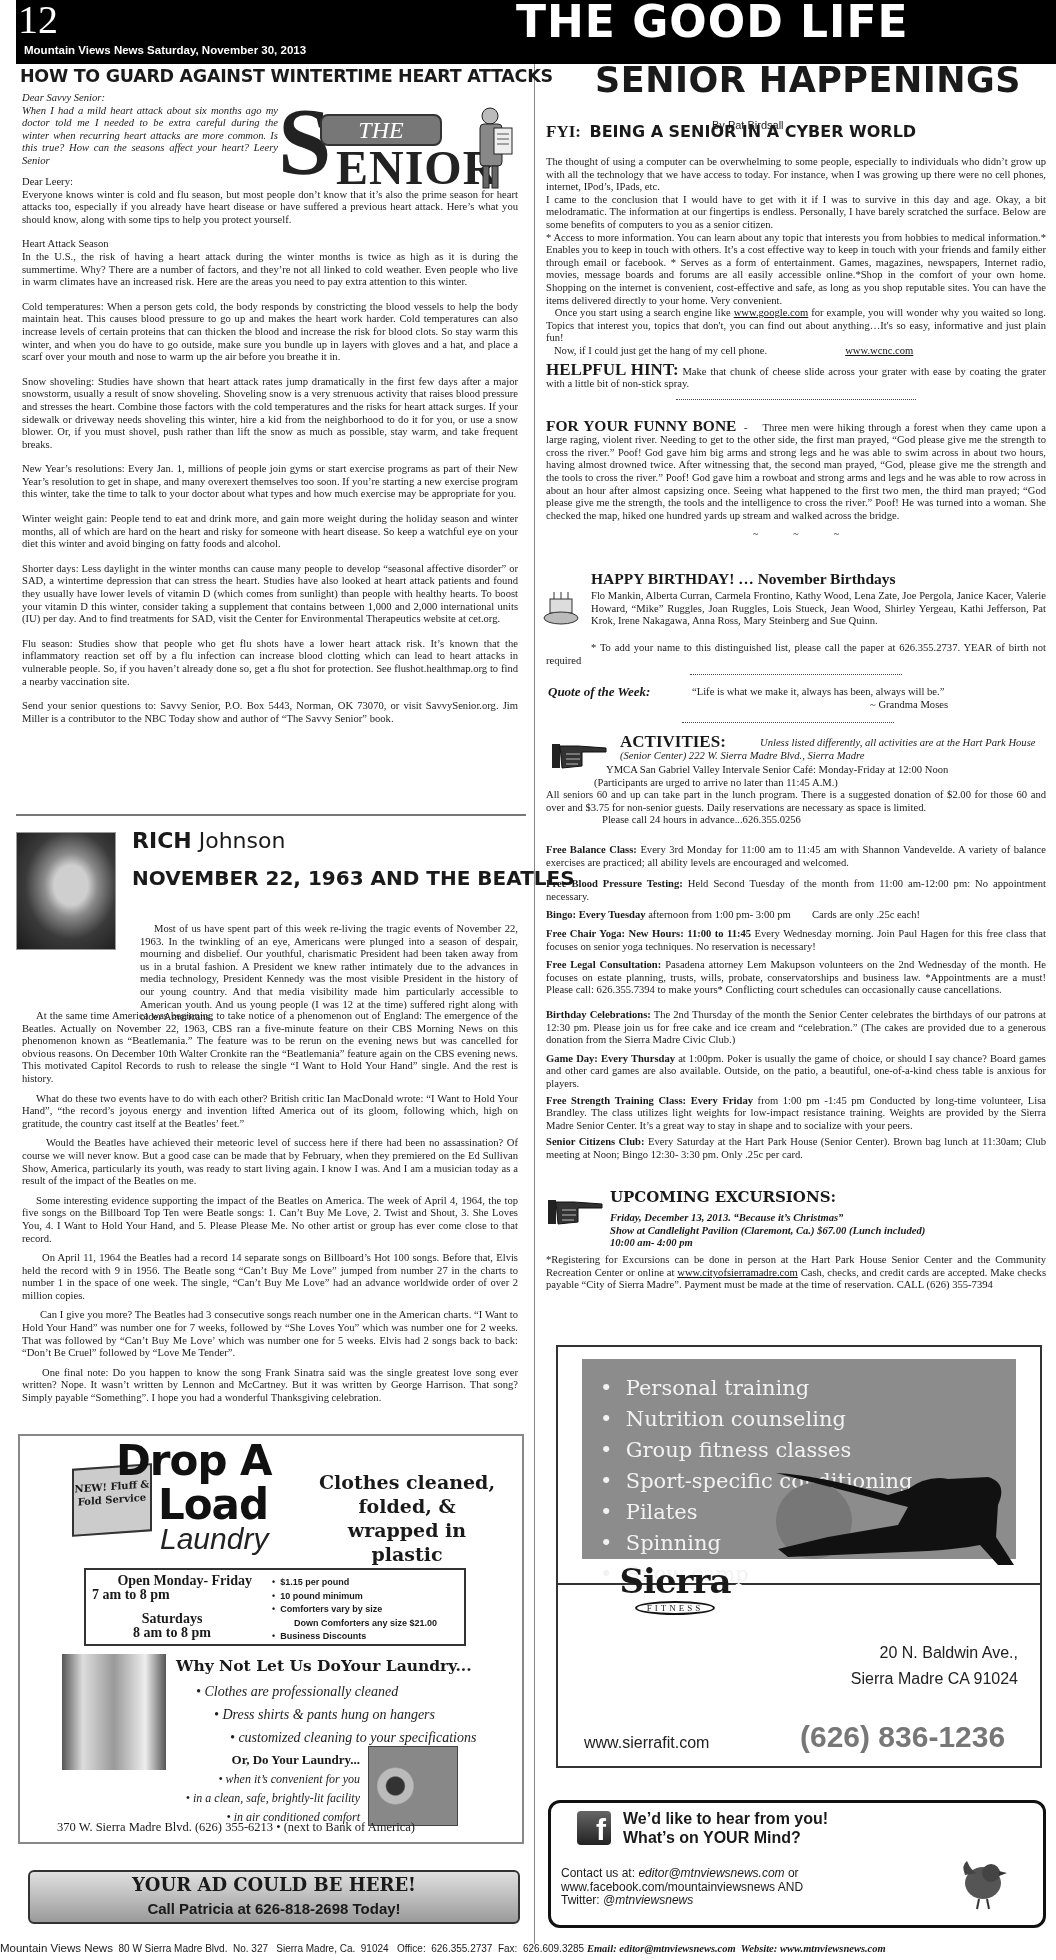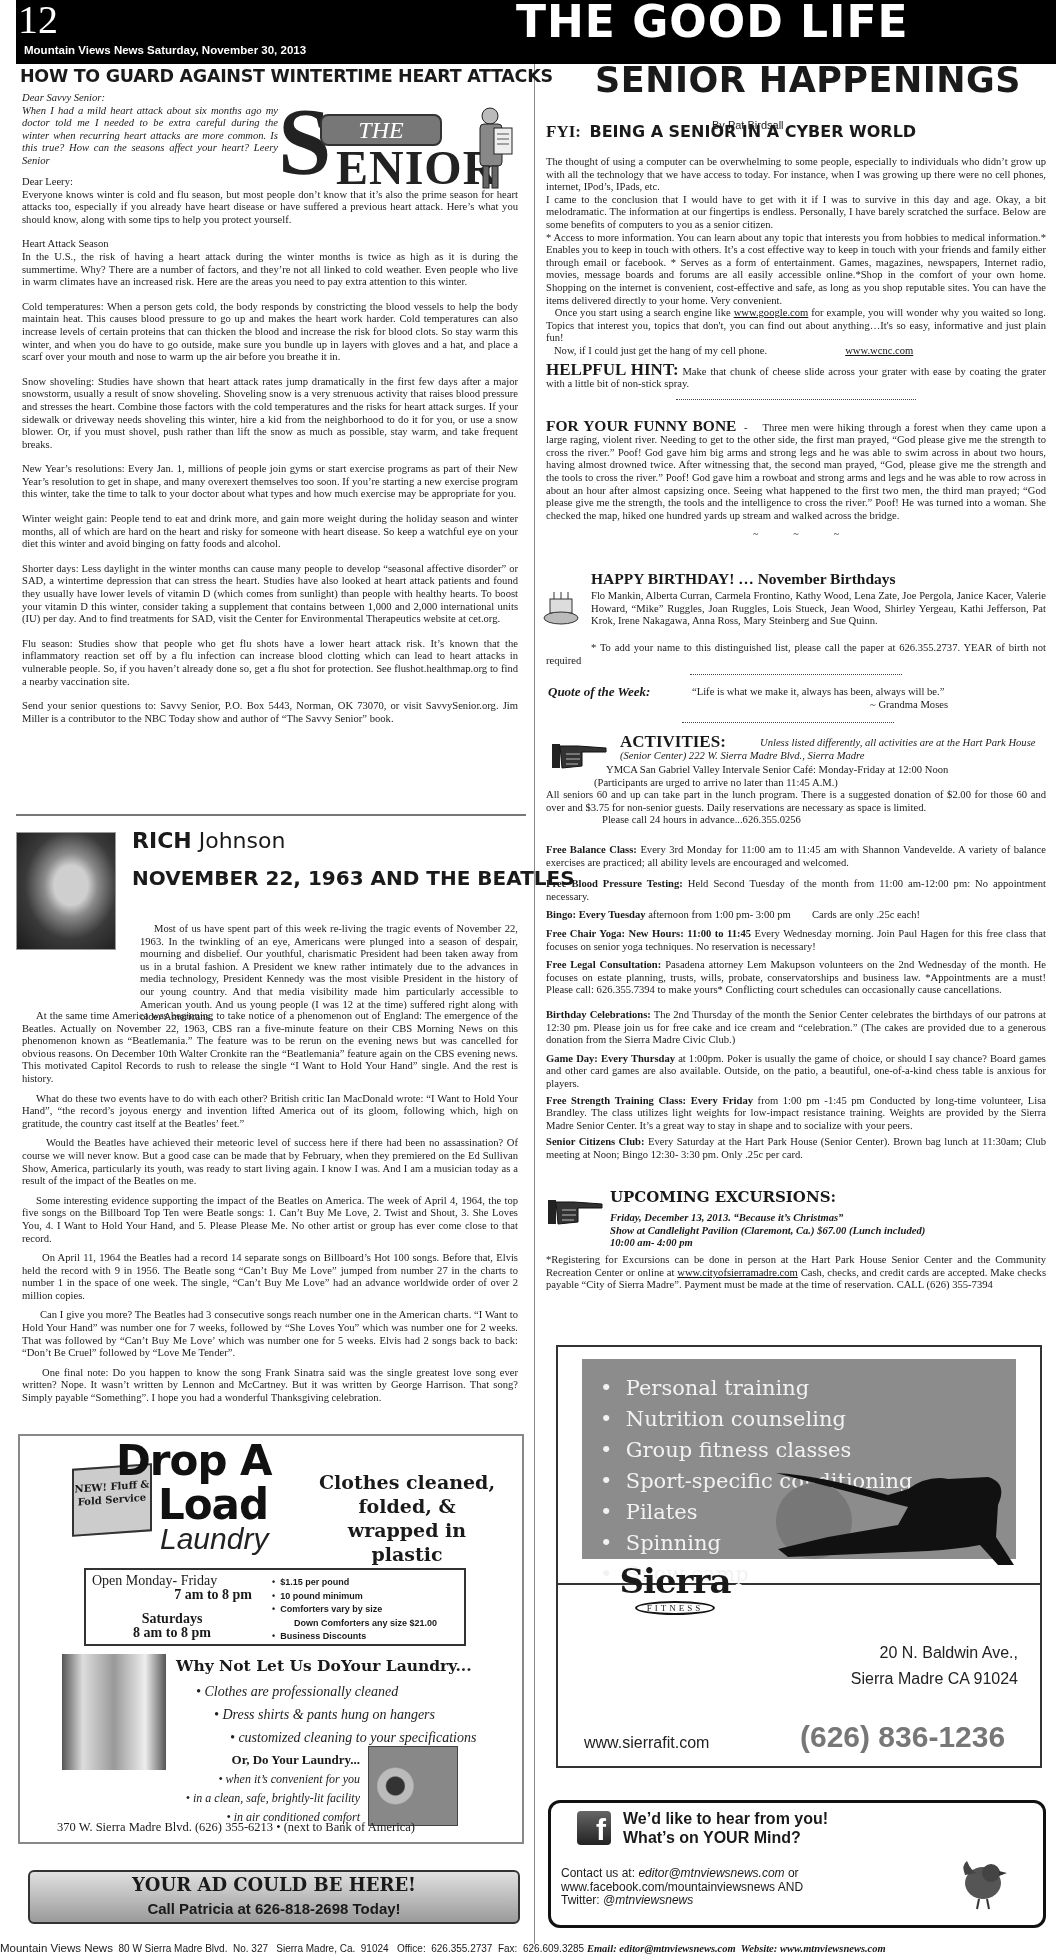--- a/index.html
+++ b/index.html
@@ -116,22 +116,22 @@
 
 <div class="abs ad-laundry">
   <div class="abs" style="left:52px;top:30px;width:80px;height:68px;background:#ccc;border:2px solid #333;transform:skewY(-4deg)">
     <div style="font-family:'DejaVu Serif',serif;font-weight:bold;font-size:10px;text-align:center;margin-top:12px;line-height:13px">NEW! Fluff &amp; Fold Service</div>
   </div>
   <div class="abs" style="left:96px;top:0px;font-size:42px;font-weight:bold;font-family:'DejaVu Sans',sans-serif;color:#111;letter-spacing:-1px">Drop A</div>
   <div class="abs" style="left:138px;top:44px;font-size:42px;font-weight:bold;font-family:'DejaVu Sans',sans-serif;color:#111;letter-spacing:-1px">Load</div>
   <div class="abs" style="left:140px;top:86px;font-size:30px;font-style:italic;font-family:'Liberation Sans',sans-serif;color:#222">Laundry</div>
   <div class="abs" style="left:292px;top:34px;width:190px;text-align:center;font-size:19px;font-weight:bold;font-family:'DejaVu Serif',serif;line-height:24px">Clothes cleaned, folded, &amp; wrapped in plastic</div>
   <div class="abs" style="left:64px;top:132px;width:382px;height:78px;border:2px solid #333">
-    <div class="abs" style="left:6px;top:4px;width:160px;text-align:left;font-weight:normal;font-size:14px;line-height:14px">Open Monday- Friday</div>
-    <div class="abs" style="left:6px;top:18px;width:160px;text-align:right;font-weight:bold;font-size:14px;line-height:14px">7 am to 8 pm</div>
+    <div class="abs" style="left:6px;top:4px;width:160px;text-align:right;font-weight:bold;font-size:14px;line-height:14px">Open Monday- Friday</div>
+    <div class="abs" style="left:6px;top:18px;width:160px;text-align:left;font-weight:bold;font-size:14px;line-height:14px">7 am to 8 pm</div>
     <div class="abs" style="left:6px;top:42px;width:160px;text-align:center;font-weight:bold;font-size:14px;line-height:14px">Saturdays</div>
     <div class="abs" style="left:6px;top:56px;width:160px;text-align:center;font-weight:bold;font-size:14px;line-height:14px">8 am to 8 pm</div>
     <div class="abs sans" style="left:186px;top:6px;font-size:9px;font-weight:bold;line-height:13.5px">
       <div>•&nbsp;&nbsp;<span>$1.15 per pound</span></div>
       <div>•&nbsp;&nbsp;<span>10 pound minimum</span></div>
       <div>•&nbsp;&nbsp;<span>Comforters vary by size</span></div>
       <div style="padding-left:22px">Down Comforters any size $21.00</div>
       <div>•&nbsp;&nbsp;<span>Business Discounts</span></div>
     </div>
   </div>

